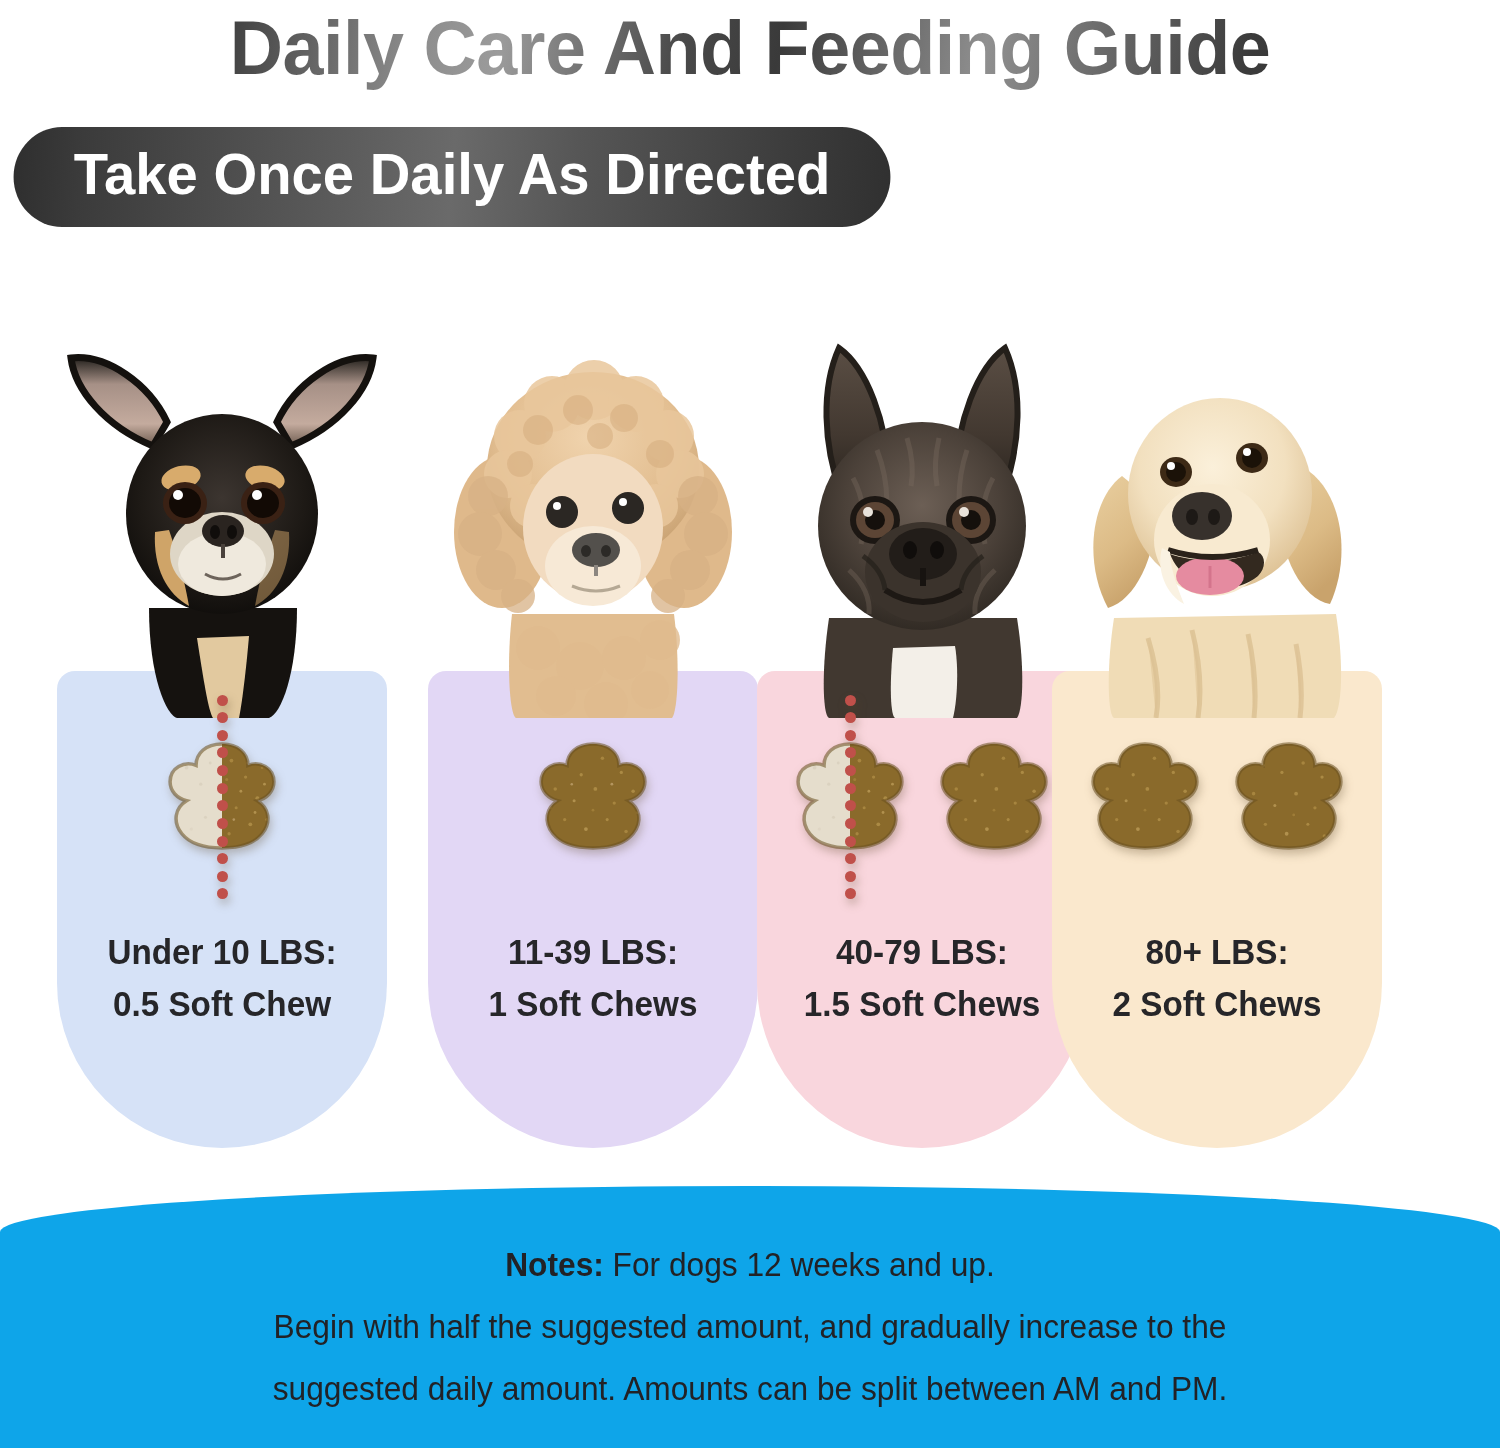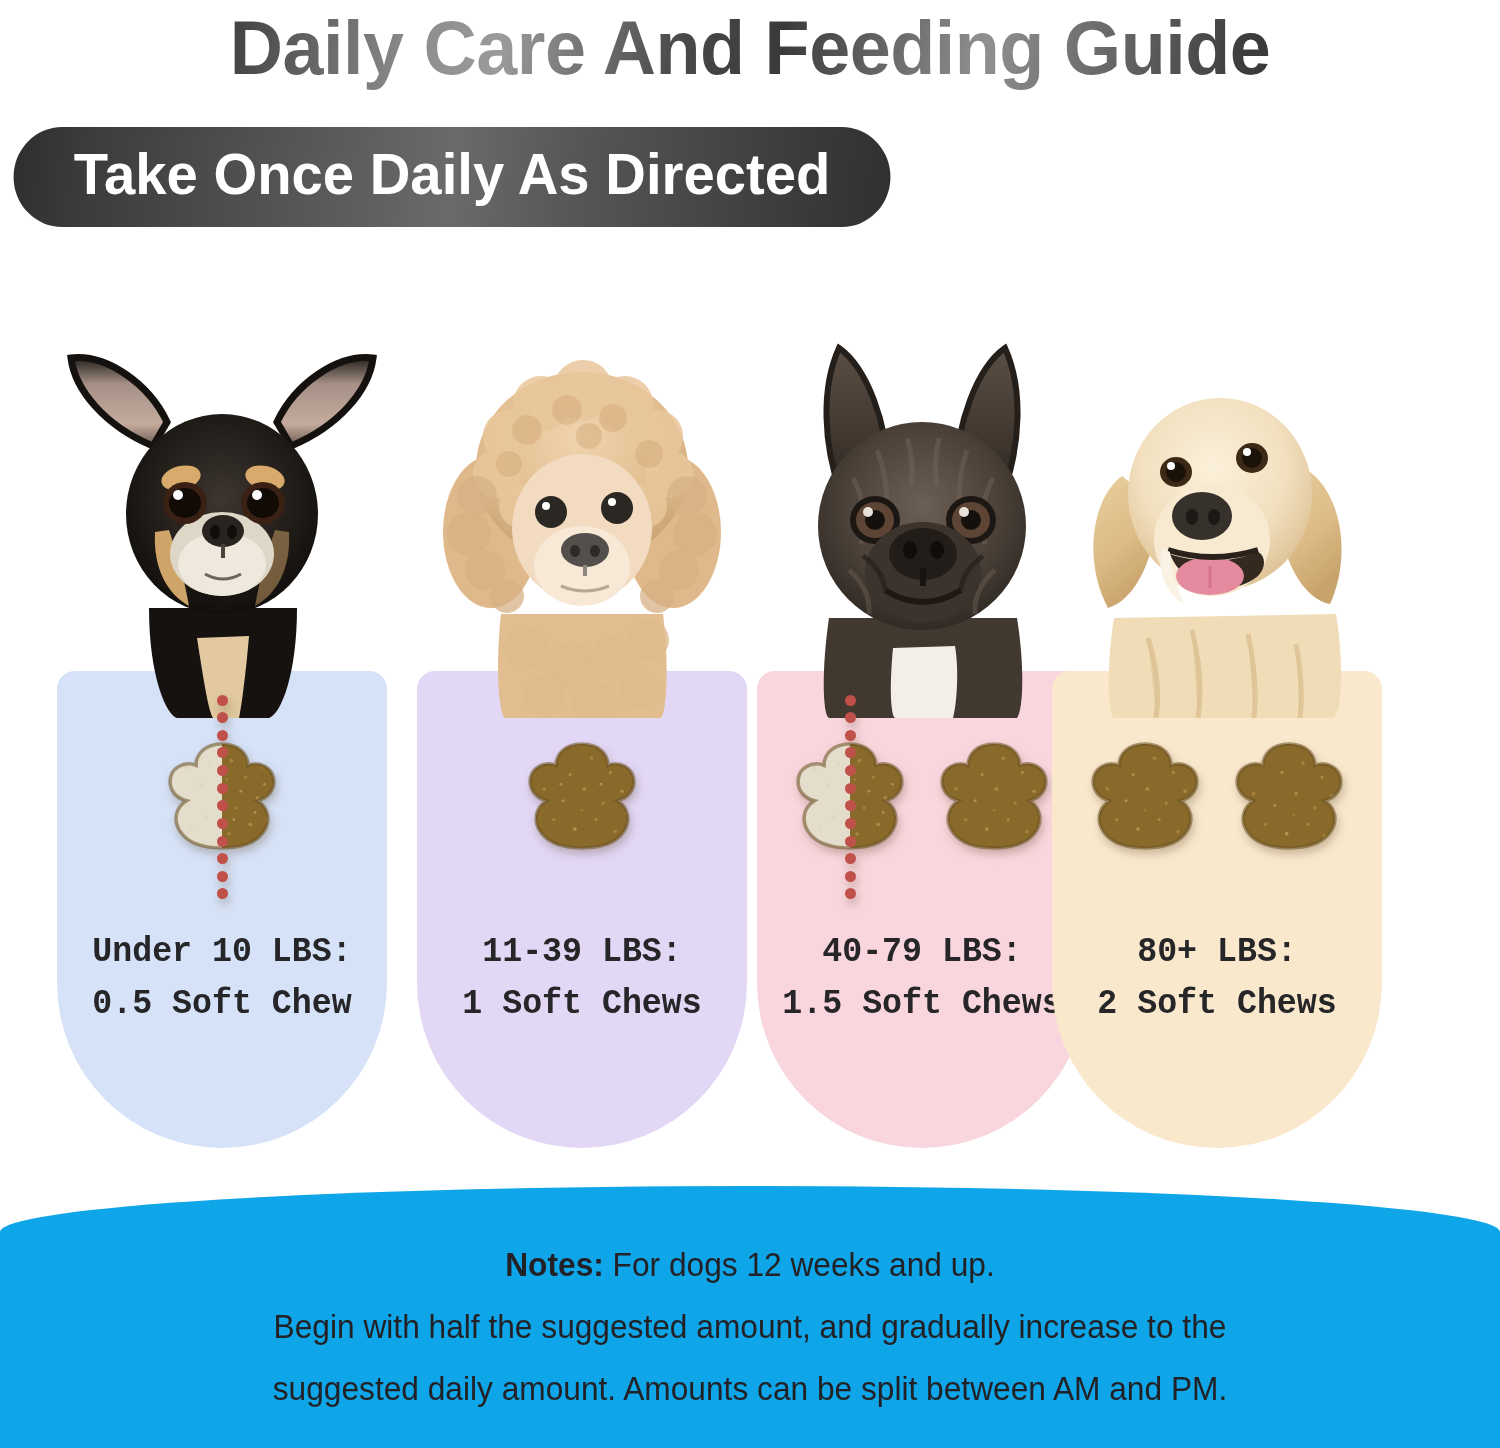--- a/index.html
+++ b/index.html
@@ -38,25 +38,25 @@
     background:linear-gradient(95deg,#2e2e2e 0%,#3b3b3b 8%,#5c5c5c 38%,#6a6a6a 50%,#565656 64%,#3a3a3a 90%,#303030 100%);
     color:#ffffff;
     font-weight:bold;
     font-size:58px;
     line-height:66px;
     white-space:nowrap;
     transform:scaleX(0.97);
   }
 
   
-  .cards{position:absolute;left:0;top:318px;width:1500px;height:830px;font-family:Liberation Mono, monospace;}
+  .cards{position:absolute;left:0;top:318px;width:1500px;height:830px;}
 
   .card-slot{position:absolute;top:0;width:330px;height:830px;}
   .card-slot.s0{left:57px;}
-  .card-slot.s1{left:417px;}
+  .card-slot.s1{left:428px;}
   .card-slot.s2{left:757px;}
   .card-slot.s3{left:1052px;}
 
   
   .panel{
     position:absolute;left:0;bottom:0;width:330px;height:477px;
     border-radius:18px 18px 165px 165px;
   }
   .panel::before{
     

